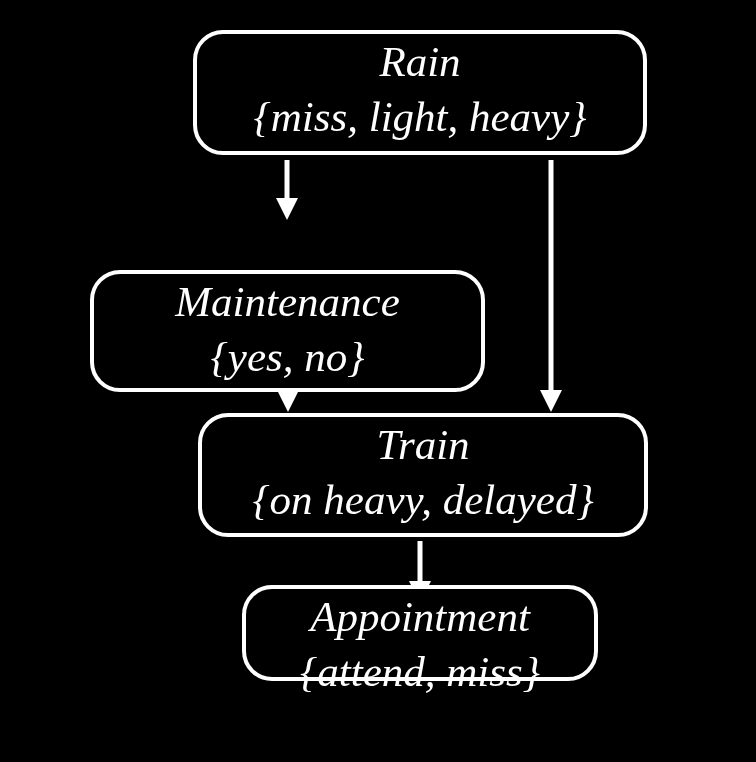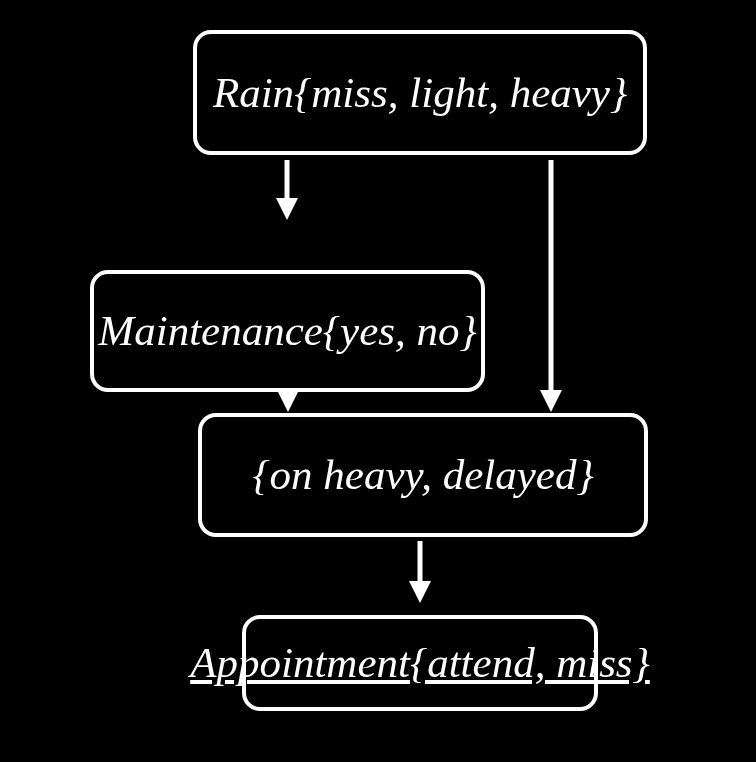--- a/index.html
+++ b/index.html
@@ -12,40 +12,39 @@
     width: 756px;
     height: 762px;
     background: #000000;
     overflow: hidden;
     font-family: "Liberation Serif", "DejaVu Serif", serif;
   }
   .node {
     position: absolute;
     box-sizing: border-box;
     border: 4px solid #ffffff;
-    border-radius: 18px;
+    border-radius: 30px;
     background: #000000;
     color: #ffffff;
     display: flex;
-    flex-direction: row;
+    flex-direction: column;
     align-items: center;
-    justify-content: center;
     text-align: center;
     font-style: italic;
     font-size: 43px;
     line-height: 1.28;
     z-index: 2;
   }
   .node-title, .node-domain {
     white-space: nowrap;
   }
   #node-rain        { left: 193px; top: 30px;  width: 454px; height: 125px; }
   #node-maintenance { left: 90px;  top: 222px; width: 395px; height: 122px; margin-top: 48px; }
   #node-train       { left: 198px; top: 413px; width: 450px; height: 124px; }
-  #node-appointment { left: 242px; top: 615px; width: 356px; height: 96px; text-decoration: underline; }
+  #node-appointment { left: 242px; top: 585px; width: 356px; height: 96px; }
   #edges-layer {
     position: absolute;
     left: 0;
     top: 0;
     width: 756px;
     height: 762px;
     z-index: 1;
   }
   #edges-layer line    { stroke: #ffffff; stroke-width: 5; }
   #edges-layer polygon { fill: #ffffff; }
@@ -78,20 +77,21 @@
     <div class="node-title">Rain</div>
     <div class="node-domain">{miss, light, heavy}</div>
   </div>
 
   <div class="node" id="node-maintenance">
     <div class="node-title">Maintenance</div>
     <div class="node-domain">{yes, no}</div>
   </div>
 
   <div class="node" id="node-train">
+    <div class="node-title">Train</div>
     <div class="node-domain">{on heavy, delayed}</div>
   </div>
 
   <div class="node" id="node-appointment">
     <div class="node-title">Appointment</div>
     <div class="node-domain">{attend, miss}</div>
   </div>
 
 </div>
 

